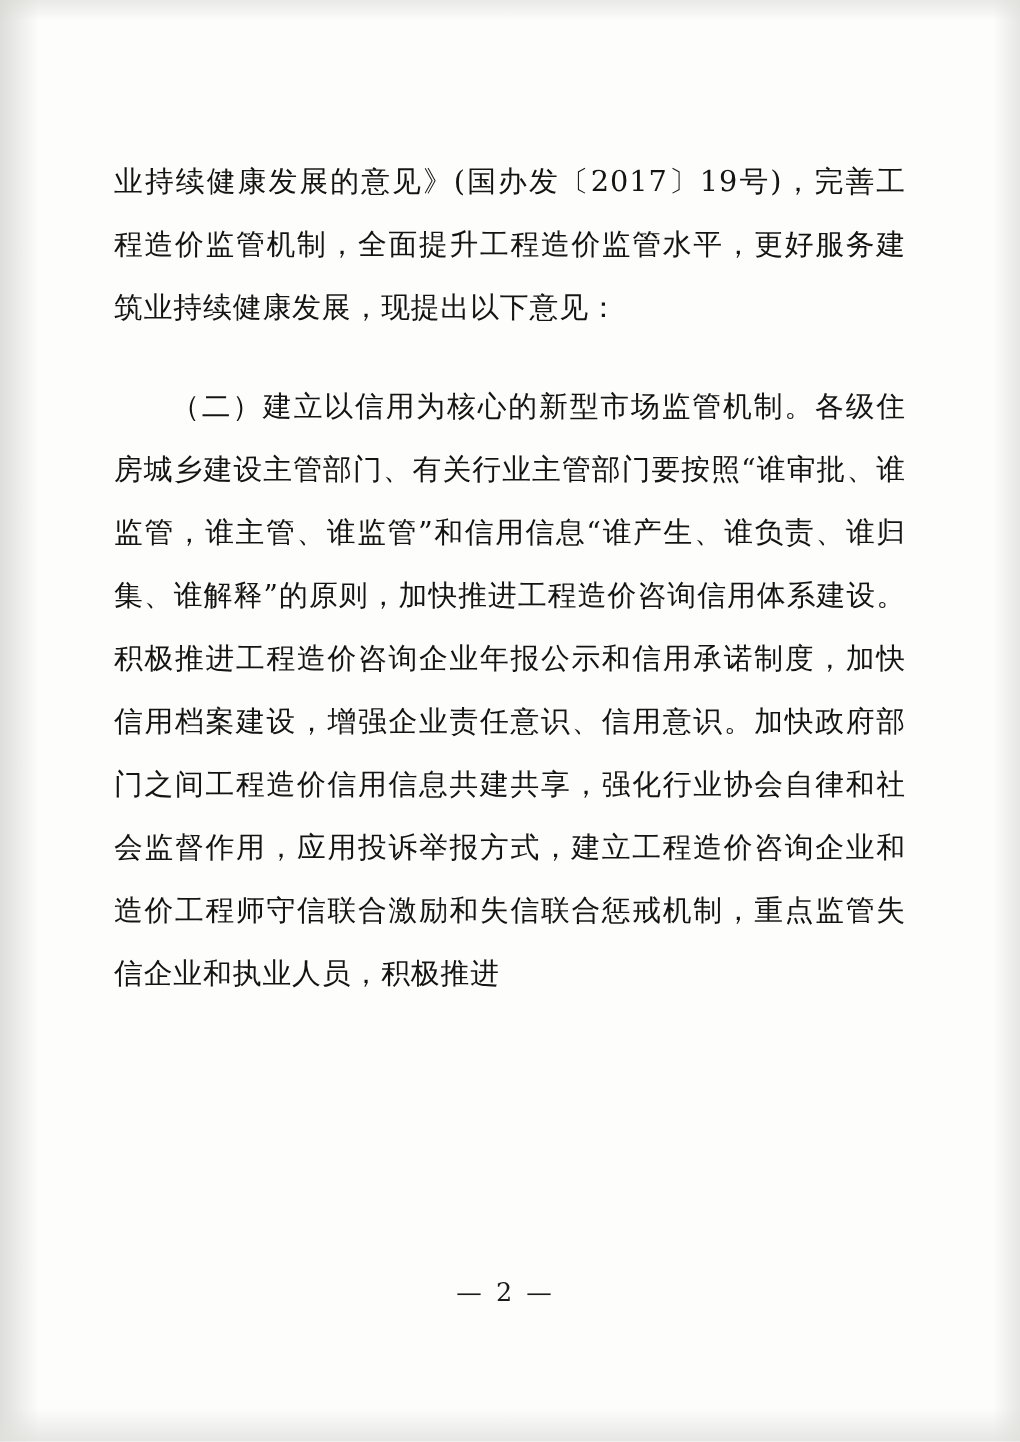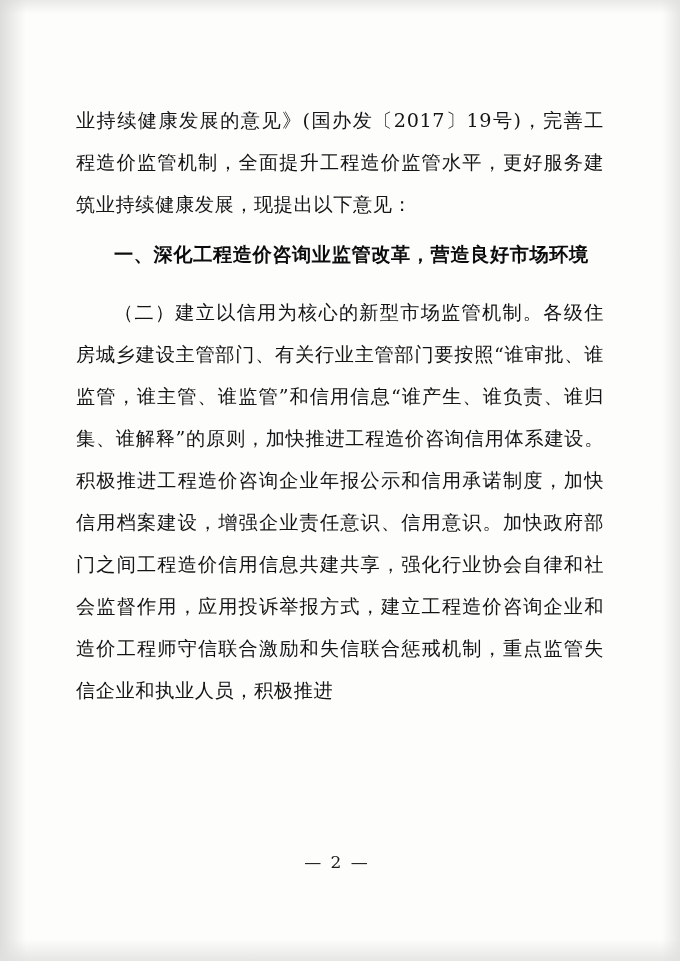--- a/index.html
+++ b/index.html
@@ -117,21 +117,20 @@
   <div class="edge-left"></div>
   <div class="edge-right"></div>
   <div class="edge-bottom"></div>
 
   <div class="content">
 
     <p class="para cont">业持续健康发展的意见》(国办发〔2017〕19号)，完善工程造价监管机制，全面提升工程造价监管水平，更好服务建筑业持续健康发展，现提出以下意见：</p>
 
     <div class="spacer-sm"></div>
 
-    <p class="heading">一、深化工程造价咨询业监管改革，营造良好市场环境</p>
 
     <div class="spacer-sm"></div>
 
 
     <div class="spacer-sm"></div>
 
     <p class="para indent">（二）建立以信用为核心的新型市场监管机制。各级住房城乡建设主管部门、有关行业主管部门要按照“谁审批、谁监管，谁主管、谁监管”和信用信息“谁产生、谁负责、谁归集、谁解释”的原则，加快推进工程造价咨询信用体系建设。积极推进工程造价咨询企业年报公示和信用承诺制度，加快信用档案建设，增强企业责任意识、信用意识。加快政府部门之间工程造价信用信息共建共享，强化行业协会自律和社会监督作用，应用投诉举报方式，建立工程造价咨询企业和造价工程师守信联合激励和失信联合惩戒机制，重点监管失信企业和执业人员，积极推进</p>
 
   </div>
 

